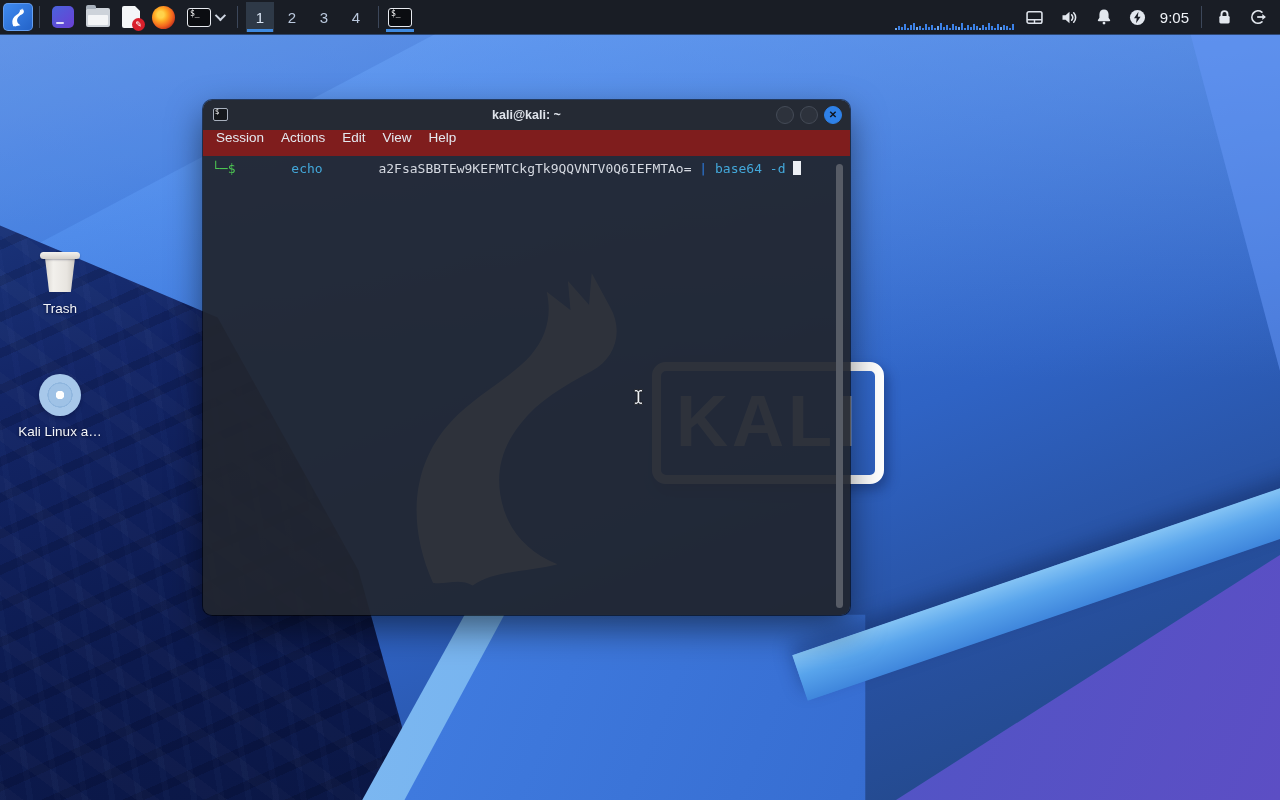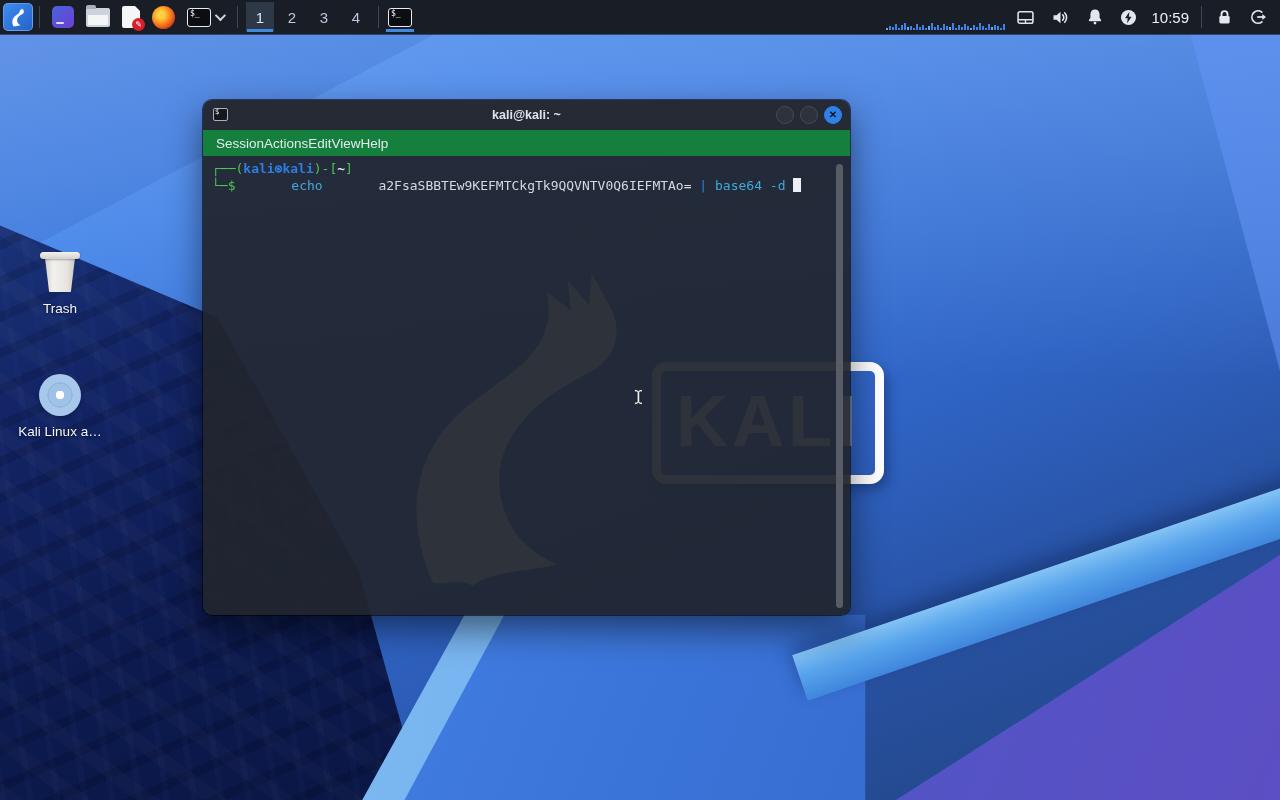--- a/index.html
+++ b/index.html
@@ -133,21 +133,21 @@
     border:1px solid #a9b1be; border-radius:2px; }
   .t-appicon::after { content:"$"; position:absolute; left:1px; top:-1px; font-family:"DejaVu Sans Mono",monospace;
     font-size:7px; color:#fff; }
   .t-title { position:absolute; left:0; right:0; text-align:center; font-size:12.5px; font-weight:700;
     color:#dfe3ea; }
   .t-controls { position:absolute; right:8px; top:6px; display:flex; gap:6px; }
   .t-btn { width:18px; height:18px; border-radius:50%; background:#2d323c; border:1px solid #454b57;
     cursor:pointer; }
   .t-btn.close { background:#2f81e8; border-color:#2f81e8; color:#10131a; font-size:10px; font-weight:700;
     display:flex; align-items:center; justify-content:center; line-height:1; }
-  .t-menubar { height:26px; background:#15803d; display:flex; align-items:center; padding:0 13px;
+  .t-menubar { height:26px; background:#7f1d1d; display:flex; align-items:flex-start; gap:17px; padding:0 13px;
     flex:none; }
   .t-menubar span { font-size:13.5px; color:#e4e8ef; cursor:pointer; }
   .t-body { flex:1; background:rgba(33,37,47,.94); position:relative; padding:4px 20px 0 9px; }
   .term-line { font-family:"DejaVu Sans Mono",monospace; font-size:13px; line-height:17px; white-space:pre; }
   .seg-green { color:#4cc552; }
   .seg-blue  { color:#2e7de1; font-weight:700; }
   .seg-white { color:#e8ebf1; font-weight:700; }
   .seg-cyan  { color:#43a7d9; }
   .seg-pipe  { color:#2d7bde; }
   .seg-plain { color:#d4d8e0;margin-left:48px; }
@@ -216,21 +216,20 @@
     </div>
     <div class="t-menubar">
       <span>Session</span>
       <span>Actions</span>
       <span>Edit</span>
       <span>View</span>
       <span>Help</span>
     </div>
     <div class="t-body">
       <div id="term-lines">
-          <div class="term-line"><span class="seg-green">┌──(</span><span class="seg-blue">kali⊛kali</span><span class="seg-green">)-[</span><span class="seg-white">~</span><span class="seg-green">]</span></div>
           <div class="term-line"><span class="seg-green">└─$</span><span class="seg-plain"> </span><span class="seg-cyan">echo</span><span class="seg-plain"> a2FsaSBBTEw9KEFMTCkgTk9QQVNTV0Q6IEFMTAo= </span><span class="seg-pipe">|</span><span class="seg-cyan"> base64</span><span class="seg-cyan"> -d </span><span class="cursor-block"></span></div>
         </div>
       <div class="t-scroll"></div>
     </div>
   </div>
 
   <div id="panel">
     <div class="p-logo">
       <svg width="18" height="20" viewBox="0 0 200 260">
         <path fill="#ffffff" d="M38 250 C 18 205, 22 160, 52 128 C 70 108, 96 96, 112 78 C 124 64, 128 48, 124 30
@@ -339,21 +338,21 @@
           <path fill="#e2e7ee" d="M12 3c-3.4 0-5.5 2.5-5.5 5.7V13l-1.8 2.6c-.3.5 0 1.4.9 1.4h12.8c.9 0 1.2-.9.9-1.4L17.5 13V8.7C17.5 5.5 15.4 3 12 3z"></path>
           <circle cx="12" cy="19.3" r="1.7" fill="#e2e7ee"></circle>
         </svg>
       </div>
       <div class="tray-btn">
         <svg width="19" height="19" viewBox="0 0 24 24">
           <circle cx="12" cy="12" r="9.5" fill="#e2e7ee"></circle>
           <path fill="#191d25" d="M13.2 4.8L7.6 13h3.4l-.8 6.2L15.9 11h-3.5z"></path>
         </svg>
       </div>
-      <div class="p-clock">10:59</div>
+      <div class="p-clock">9:05</div>
       <div class="p-sep"></div>
       <div class="tray-btn">
         <svg width="19" height="19" viewBox="0 0 24 24">
           <path d="M8.2 10.5V7.8a3.8 3.8 0 017.6 0v2.7" stroke="#e2e7ee" stroke-width="2.4" fill="none"></path>
           <rect x="5.5" y="10" width="13" height="9.5" rx="1.8" fill="#e2e7ee"></rect>
         </svg>
       </div>
       <div class="tray-btn" style="margin-right:12px">
         <svg width="20" height="20" viewBox="0 0 24 24">
           <path d="M16.6 6.2a7.4 7.4 0 10.1 11.7" stroke="#e2e7ee" stroke-width="2.1" fill="none" stroke-linecap="round"></path>

